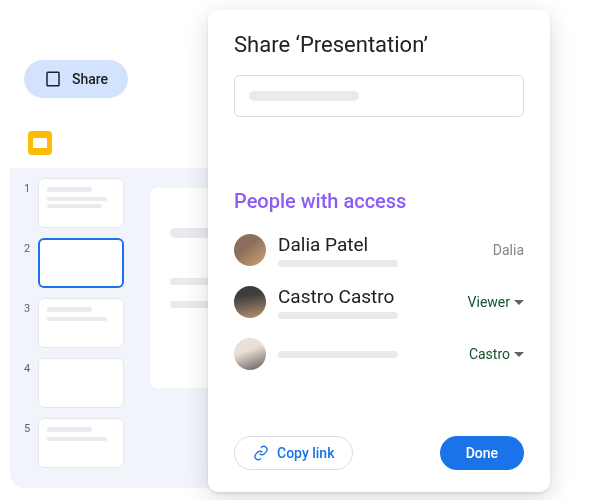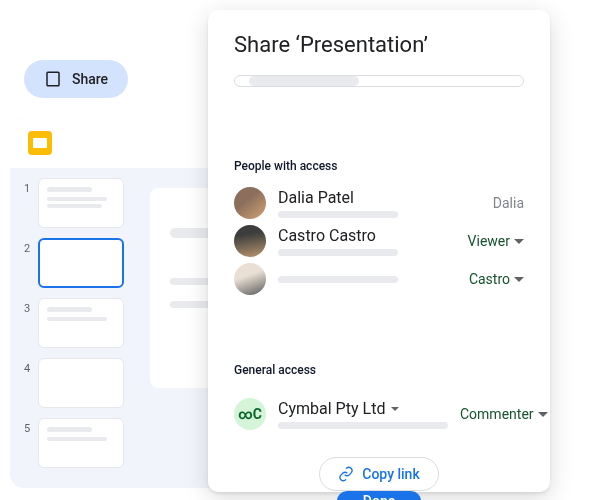--- a/index.html
+++ b/index.html
@@ -117,21 +117,21 @@
   height: 42px;
   border: 1px solid #dadce0;
   border-radius: 6px;
   padding: 0 14px;
   margin-bottom: 24px;
   display: flex;
   align-items: center;
 }
 .search-input .ph { width: 110px; height: 10px; background: #e8eaed; border-radius: 5px; }
 
-.section-title { font-size: 12px; font-weight: 500; color: #0f172a; margin-bottom: 14px; margin-top: 48px; }
+.section-title { font-size: 20px; font-weight: 500; color: #8b5cf6; margin-bottom: 14px; margin-top: 48px; }
 
 .person-row {
   display: flex;
   align-items: center;
   gap: 12px;
   margin-bottom: 6px;
   height: 46px;
 }
 .avatar {
   width: 32px;
@@ -148,21 +148,21 @@
 .avatar.org {
   background: #d4f5d8;
   display: flex;
   align-items: center;
   justify-content: center;
   color: #0d652d;
   font-weight: 700;
   font-size: 14px;
 }
 .person-info { flex: 1; display: flex; flex-direction: column; gap: 4px; }
-.person-name { font-size: 16px; color: #202124; display: flex; align-items: center; gap: 6px; }
+.person-name { font-size: 19px; color: #202124; display: flex; align-items: center; gap: 6px; }
 .person-sub { width: 120px; max-width:100%; height: 7px; background: #e8eaed; border-radius: 4px; }
 .person-sub.wide { width: 170px; }
 .role {
   font-size: 14px;
   color: #14532d;
   display: flex;
   align-items: center;
   gap: 4px;
   white-space: nowrap;
 }
@@ -174,23 +174,21 @@
   border-top: 5px solid #5f6368;
 }
 .caret.small { border-left-width:4px; border-right-width:4px; border-top-width:4px; }
 
 .general-section { margin-top: 14px; }
 
 .dialog-footer {
   margin-top: auto;
   display: flex;
   justify-content: space-between;
-  align-items: center;
   padding-top: 14px;
-  flex-direction: column;
 }
 .copy-link {
   display: flex;
   align-items: center;
   gap: 8px;
   border: 1px solid #dadce0;
   border-radius: 20px;
   padding: 8px 18px;
   color: #1a73e8;
   font-size: 14px;
@@ -303,39 +301,20 @@
     <div class="avatar a3"></div>
     <div class="person-info">
       <div class="person-sub"></div>
     </div>
     <div class="role">
       <span>Castro</span>
       <span class="caret"></span>
     </div>
   </div>
 
-  <div class="general-section">
-    <div class="section-title">General access</div>
-    <div class="person-row">
-      <div class="avatar org">
-          <span>∞C</span>
-        </div>
-      <div class="person-info">
-        <div class="person-name">
-          <span>Cymbal Pty Ltd</span>
-          <span class="caret small"></span>
-        </div>
-        <div class="person-sub wide"></div>
-      </div>
-      <div class="role">
-        <span>Commenter</span>
-        <span class="caret"></span>
-      </div>
-    </div>
-  </div>
 
   <div class="dialog-footer">
     <button class="copy-link">
       <svg width="16" height="16" viewBox="0 0 24 24" fill="none" stroke="#1a73e8" stroke-width="2">
         <path d="M10 13a5 5 0 0 0 7 0l3-3a5 5 0 0 0-7-7l-1 1"></path>
         <path d="M14 11a5 5 0 0 0-7 0l-3 3a5 5 0 0 0 7 7l1-1"></path>
       </svg>
       <span>Copy link</span>
     </button>
     <button class="done-btn">Done</button>

